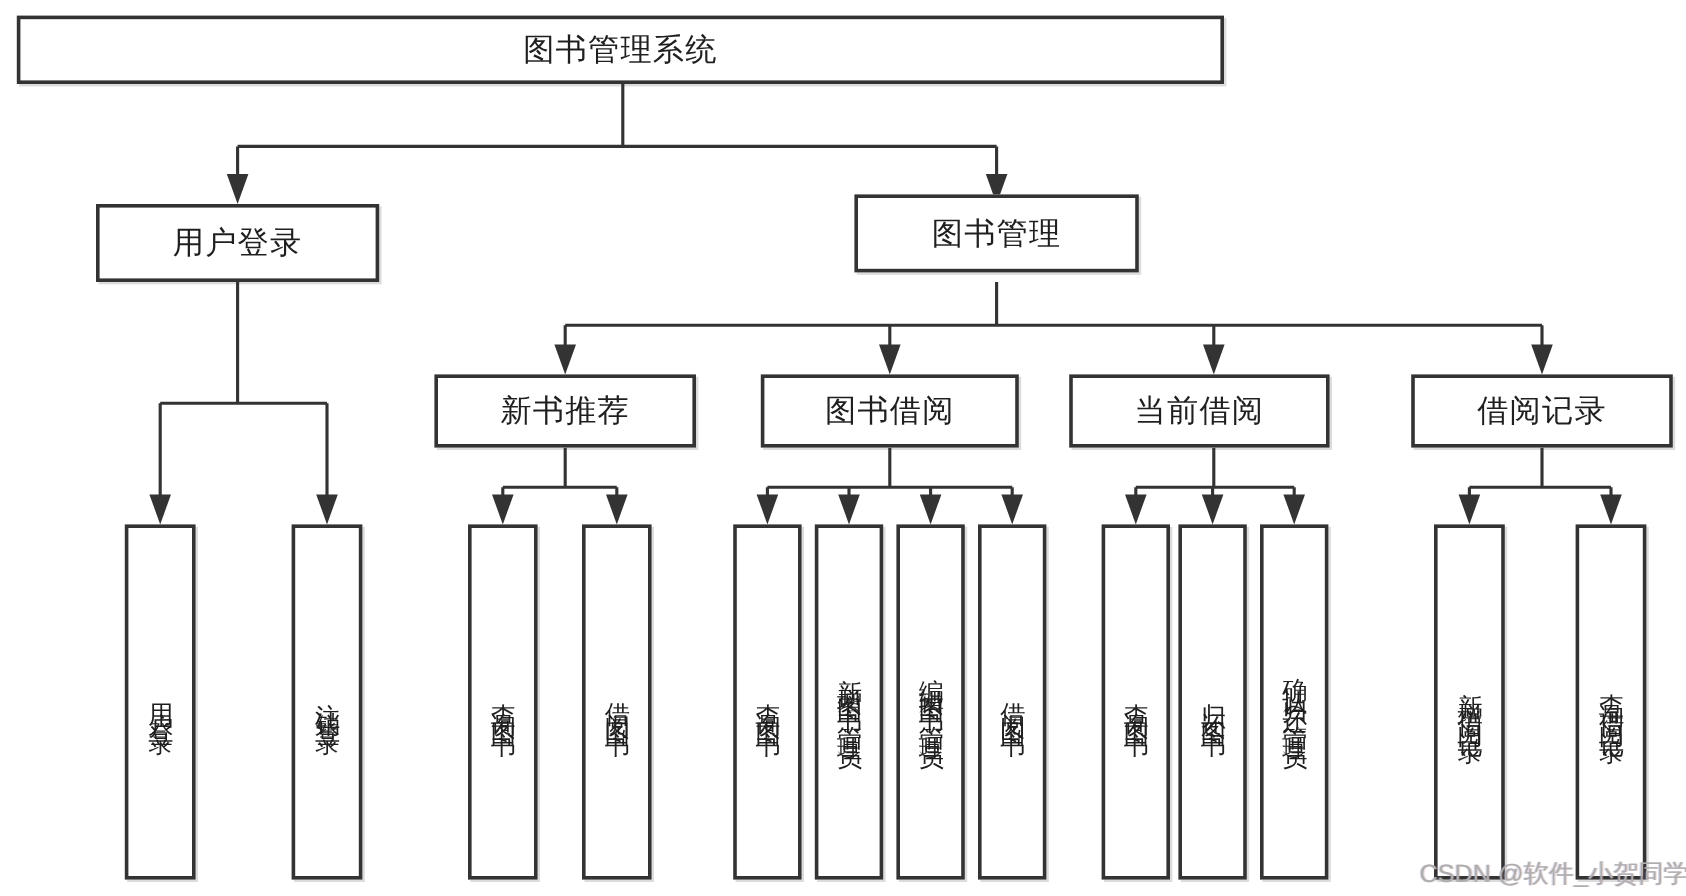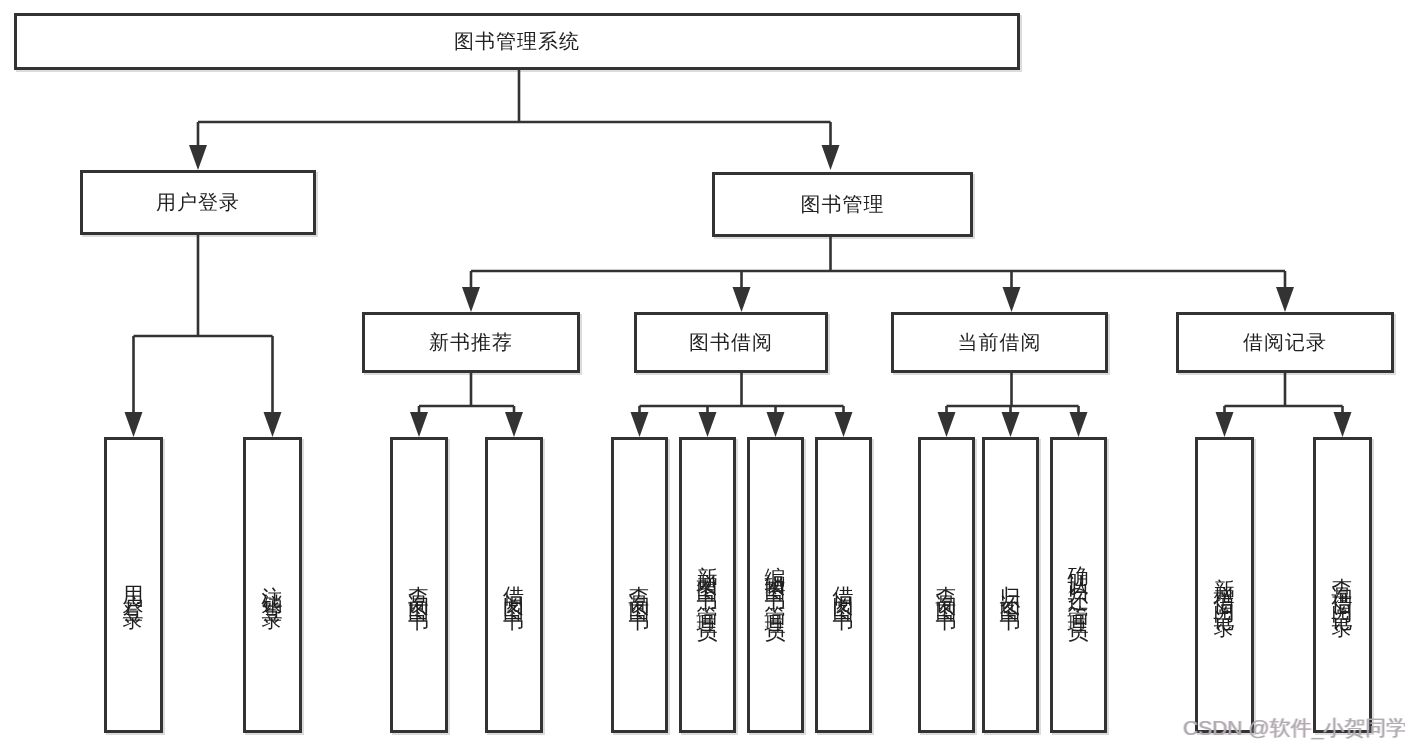--- a/index.html
+++ b/index.html
@@ -32,37 +32,37 @@
     background: #ffffff;
     border: 3px solid #333333;
     display: flex;
     align-items: center;
     justify-content: center;
     color: #1f1f1f;
     z-index: 2;
     box-shadow: 2px 2px 0 rgba(60,60,60,0.18);
   }
   .h-box {
-    font-size: 20px;
+    font-size: 26px;
     letter-spacing: 1px;
     white-space: nowrap;
   }
   .v-box {
     writing-mode: vertical-rl;
     text-orientation: mixed;
     font-size: 21px;
     letter-spacing: 8px;
     line-height: 1.1;
   }
   
   #box-root        { left: 14px;   top: 13px;  width: 1006px; height: 57px; }
   #box-l2-user     { left: 80px;   top: 170px; width: 236px;  height: 65px; }
-  #box-l2-book     { left: 712px;  top: 172px; width: 261px;  height: 65px; font-family: Liberation Serif, serif; }
+  #box-l2-book     { left: 712px;  top: 162px; width: 237px;  height: 65px; font-family: Liberation Serif, serif; }
   #box-l3-recommend{ left: 362px;  top: 312px; width: 218px;  height: 61px; }
-  #box-l3-borrow   { left: 634px;  top: 312px; width: 194px;  height: 61px; }
+  #box-l3-borrow   { left: 634px;  top: 312px; width: 215px;  height: 61px; }
   #box-l3-current  { left: 891px;  top: 312px; width: 217px;  height: 61px; }
   #box-l3-records  { left: 1176px; top: 312px; width: 218px;  height: 61px; }
   .leaf            { top: 437px;   height: 296px; }
   #leaf-user-login     { left: 104px;  width: 59px; }
   #leaf-logout         { left: 243px;  width: 59px; }
   #leaf-rec-query      { left: 390px;  width: 58px; }
   #leaf-rec-borrow     { left: 485px;  width: 58px; }
   #leaf-bor-query      { left: 611px;  width: 57px; }
   #leaf-bor-add        { left: 679px;  width: 57px; }
   #leaf-bor-edit       { left: 747px;  width: 57px; }

